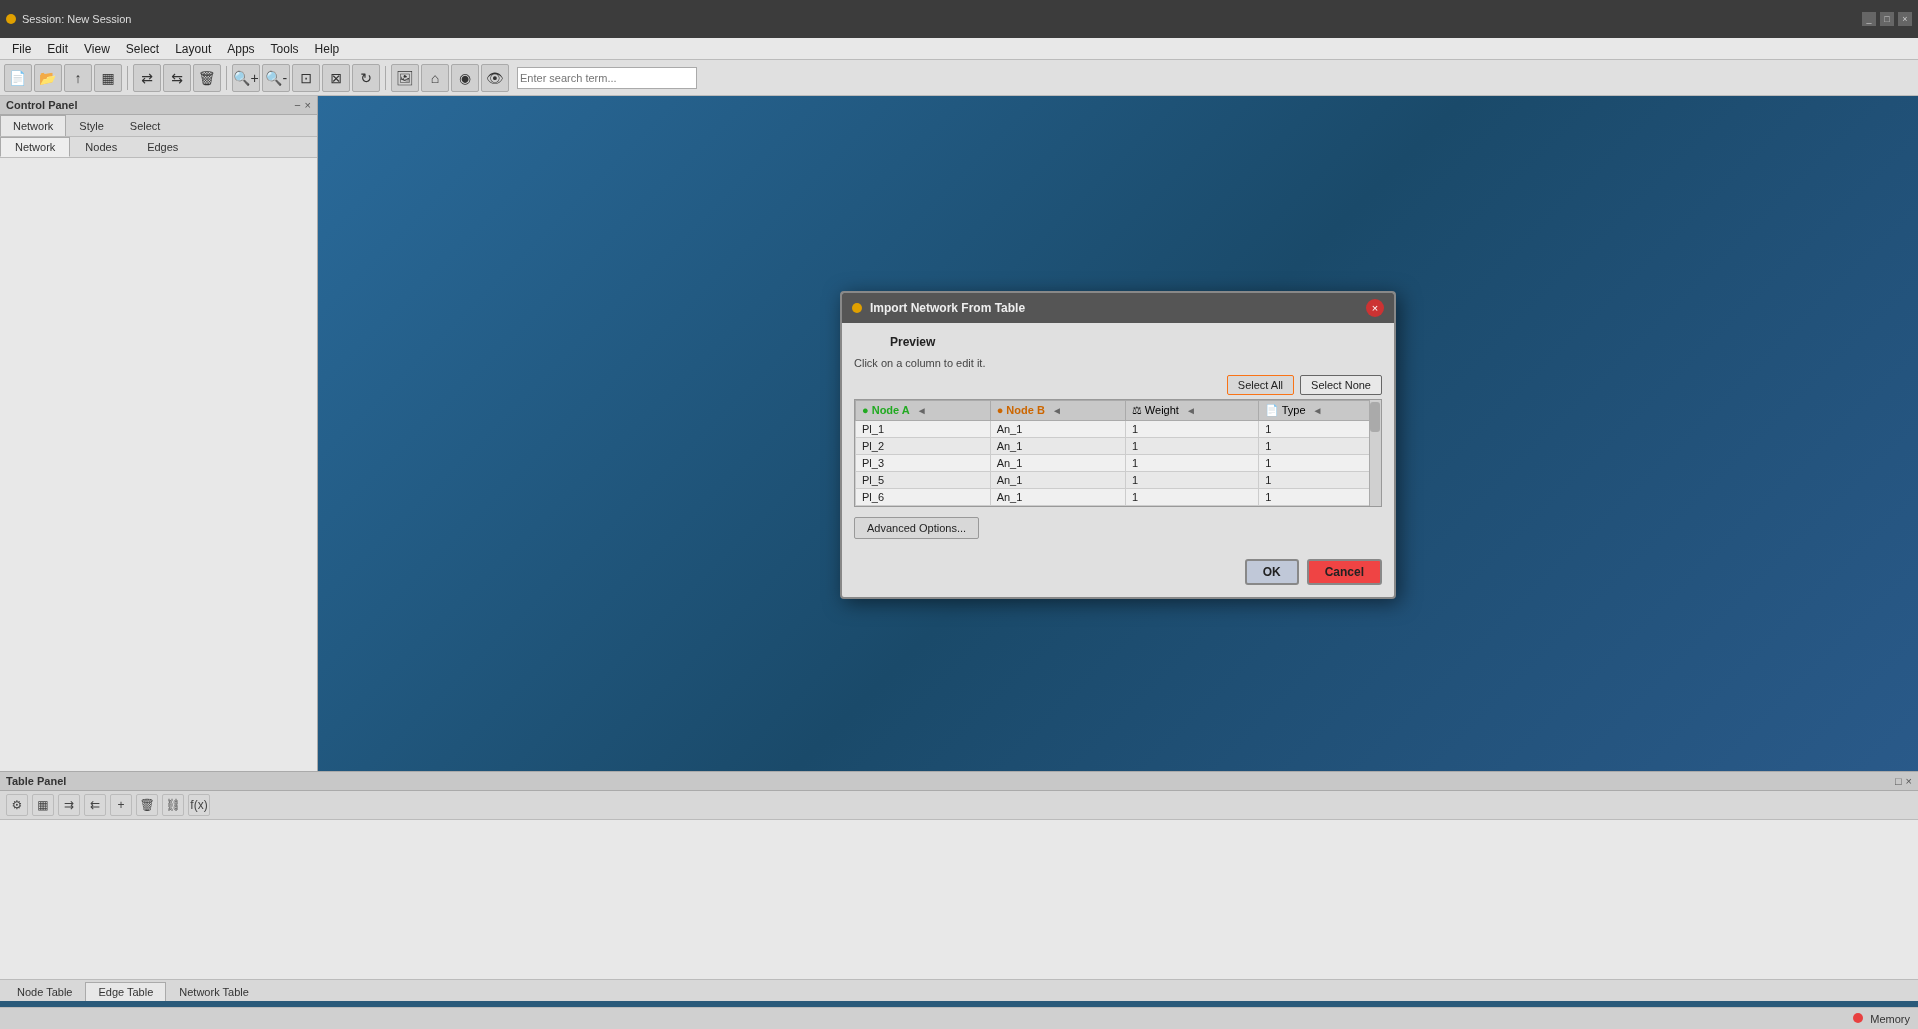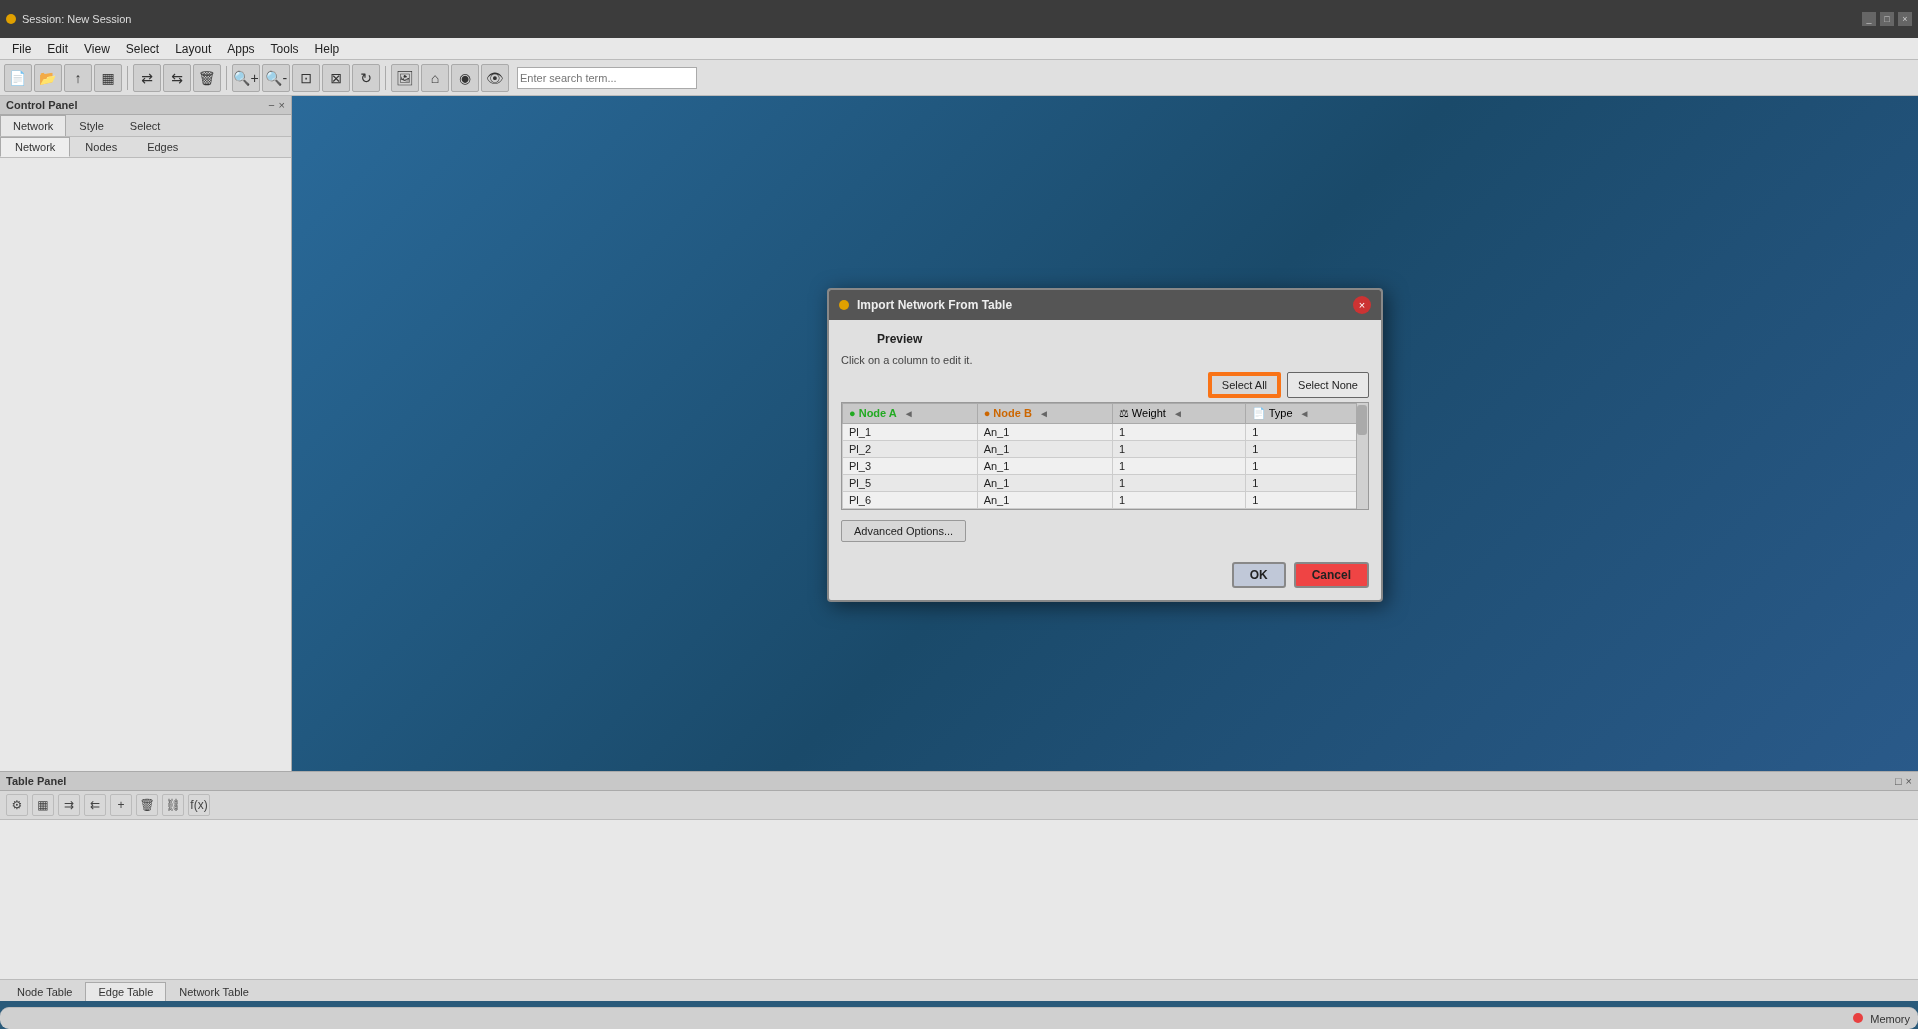--- a/index.html
+++ b/index.html
@@ -101,21 +101,21 @@
 
     
     #main-layout {
       display: flex;
       width: 100%;
       height: calc(1029px - 22px - 22px - 36px - 22px);
     }
 
     
     #left-panel {
-      width: 292px;
+      width: 318px;
       background: #d4d4d4;
       border-right: 1px solid #aaa;
       display: flex;
       flex-direction: column;
     }
     #control-panel-header {
       background: #c8c8c8;
       border-bottom: 1px solid #aaa;
       padding: 3px 6px;
       display: flex;
@@ -328,21 +328,21 @@
     }
     #preview-controls {
       display: flex;
       justify-content: flex-end;
       gap: 6px;
       margin-bottom: 4px;
     }
     .preview-btn {
       padding: 3px 10px;
       background: #d8d8d8;
-      border: 4px solid #f97316;
+      border: 1px solid #f97316;
       cursor: pointer;
       font-size: 11px;
       border-radius: 2px;
       color: #222;
     }
     .preview-btn.active {
       background: #e8e8e8;
       border: 1px solid #666;
     }
     #preview-table {
@@ -614,18 +614,18 @@
     <button class="table-tool-btn">f(x)</button>
   </div>
   <div id="table-content"></div>
   <div id="table-tabs">
     <div class="table-tab">Node Table</div>
     <div class="table-tab active">Edge Table</div>
     <div class="table-tab">Network Table</div>
   </div>
 </div>
 
-<div id="status-bar" style="position:fixed; bottom:0; left:0; width:100%; height:22px; background:#d0d0d0; border-top:1px solid #bbb; display:flex; align-items:center; padding:0 8px; font-size:11px; z-index:200;border-radius:9px;">
+<div id="status-bar" style="position:fixed; bottom:0; left:0; width:100%; height:22px; background:#d0d0d0; border-top:1px solid #bbb; display:flex; align-items:center; padding:0 8px; font-size:11px; z-index:200;">
   <div style="margin-left:auto;">
     <div id="memory-dot" style="width:10px; height:10px; border-radius:50%; background:#e84040; display:inline-block; margin-right:4px;"></div>
     <span>Memory</span>
   </div>
 </div>
 
 </body></html>

